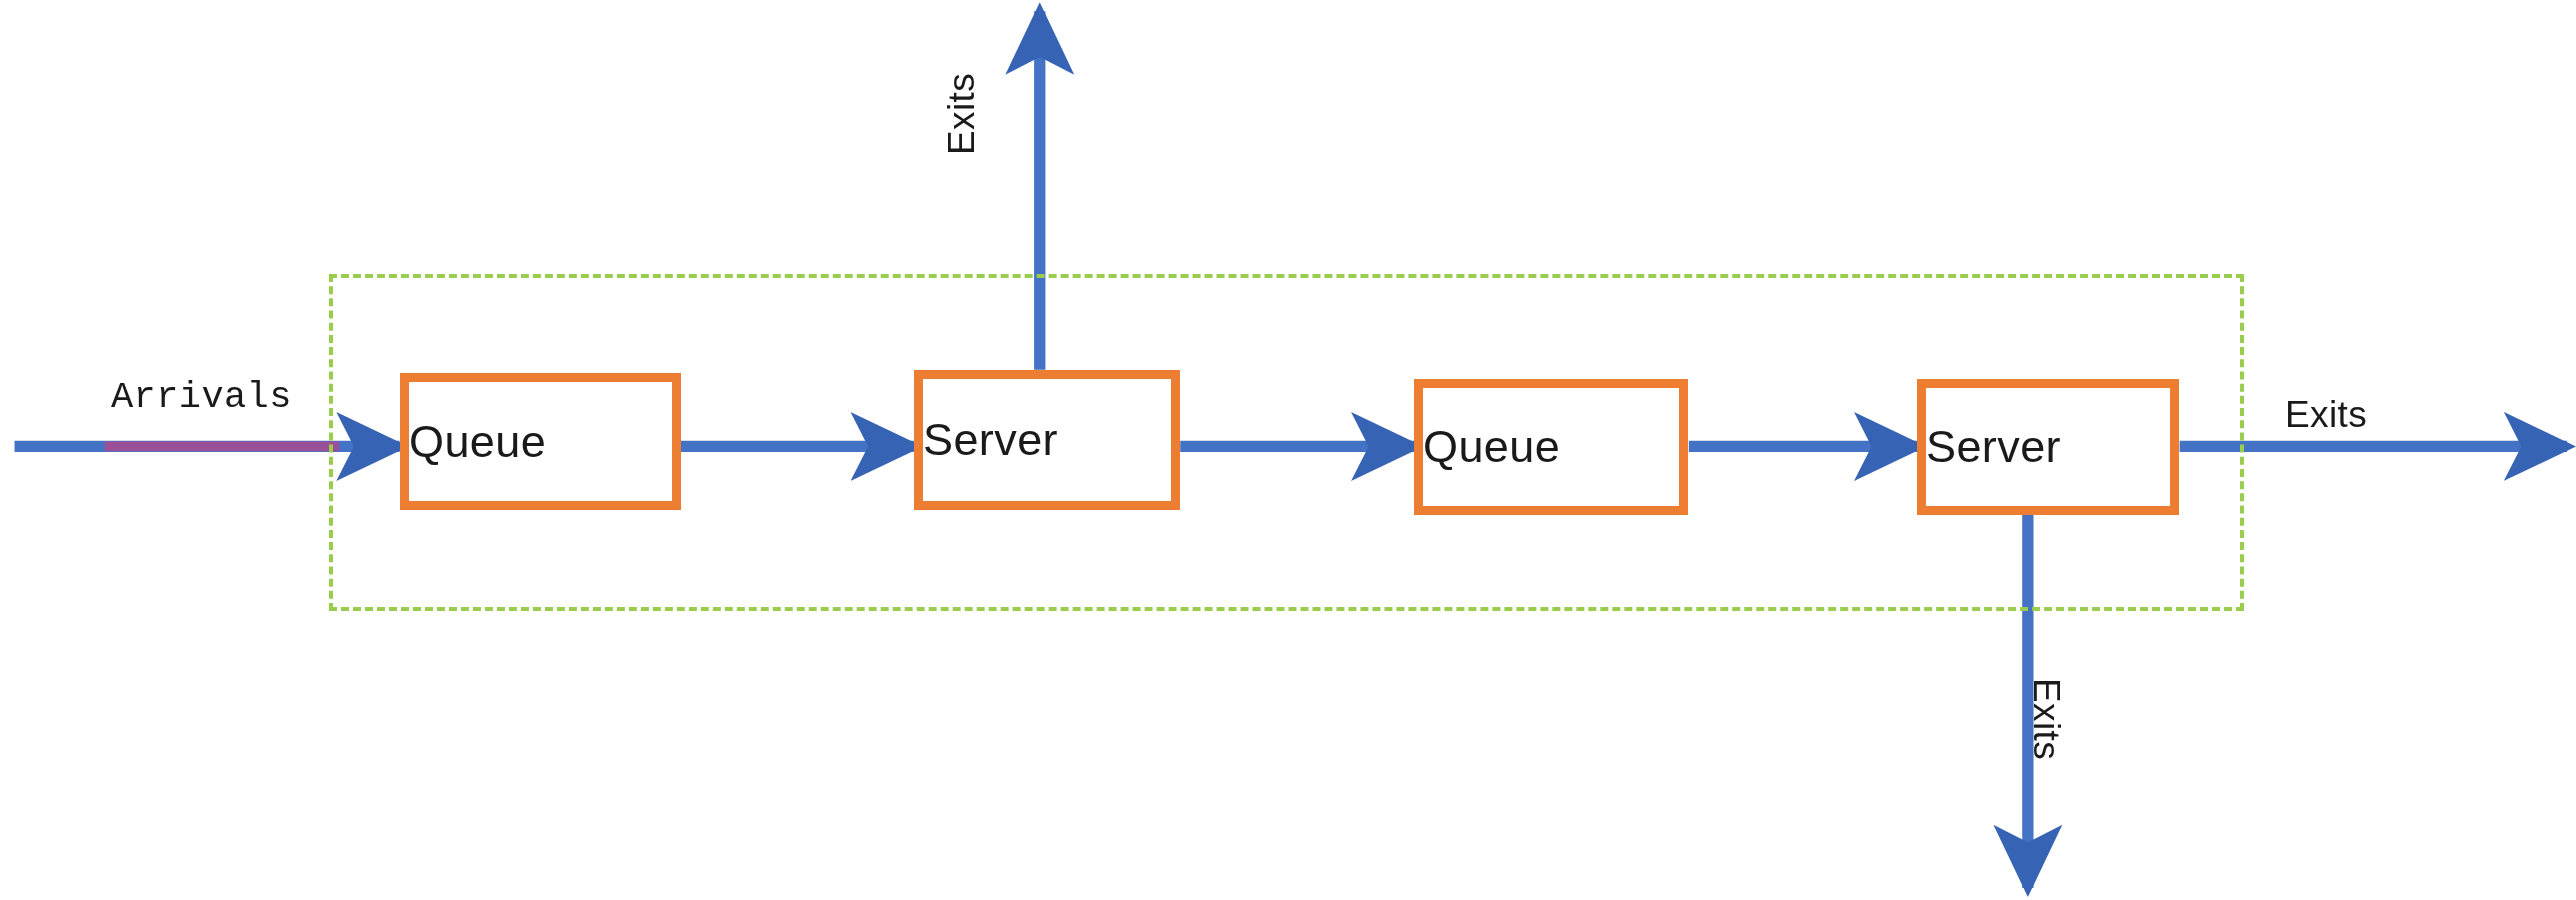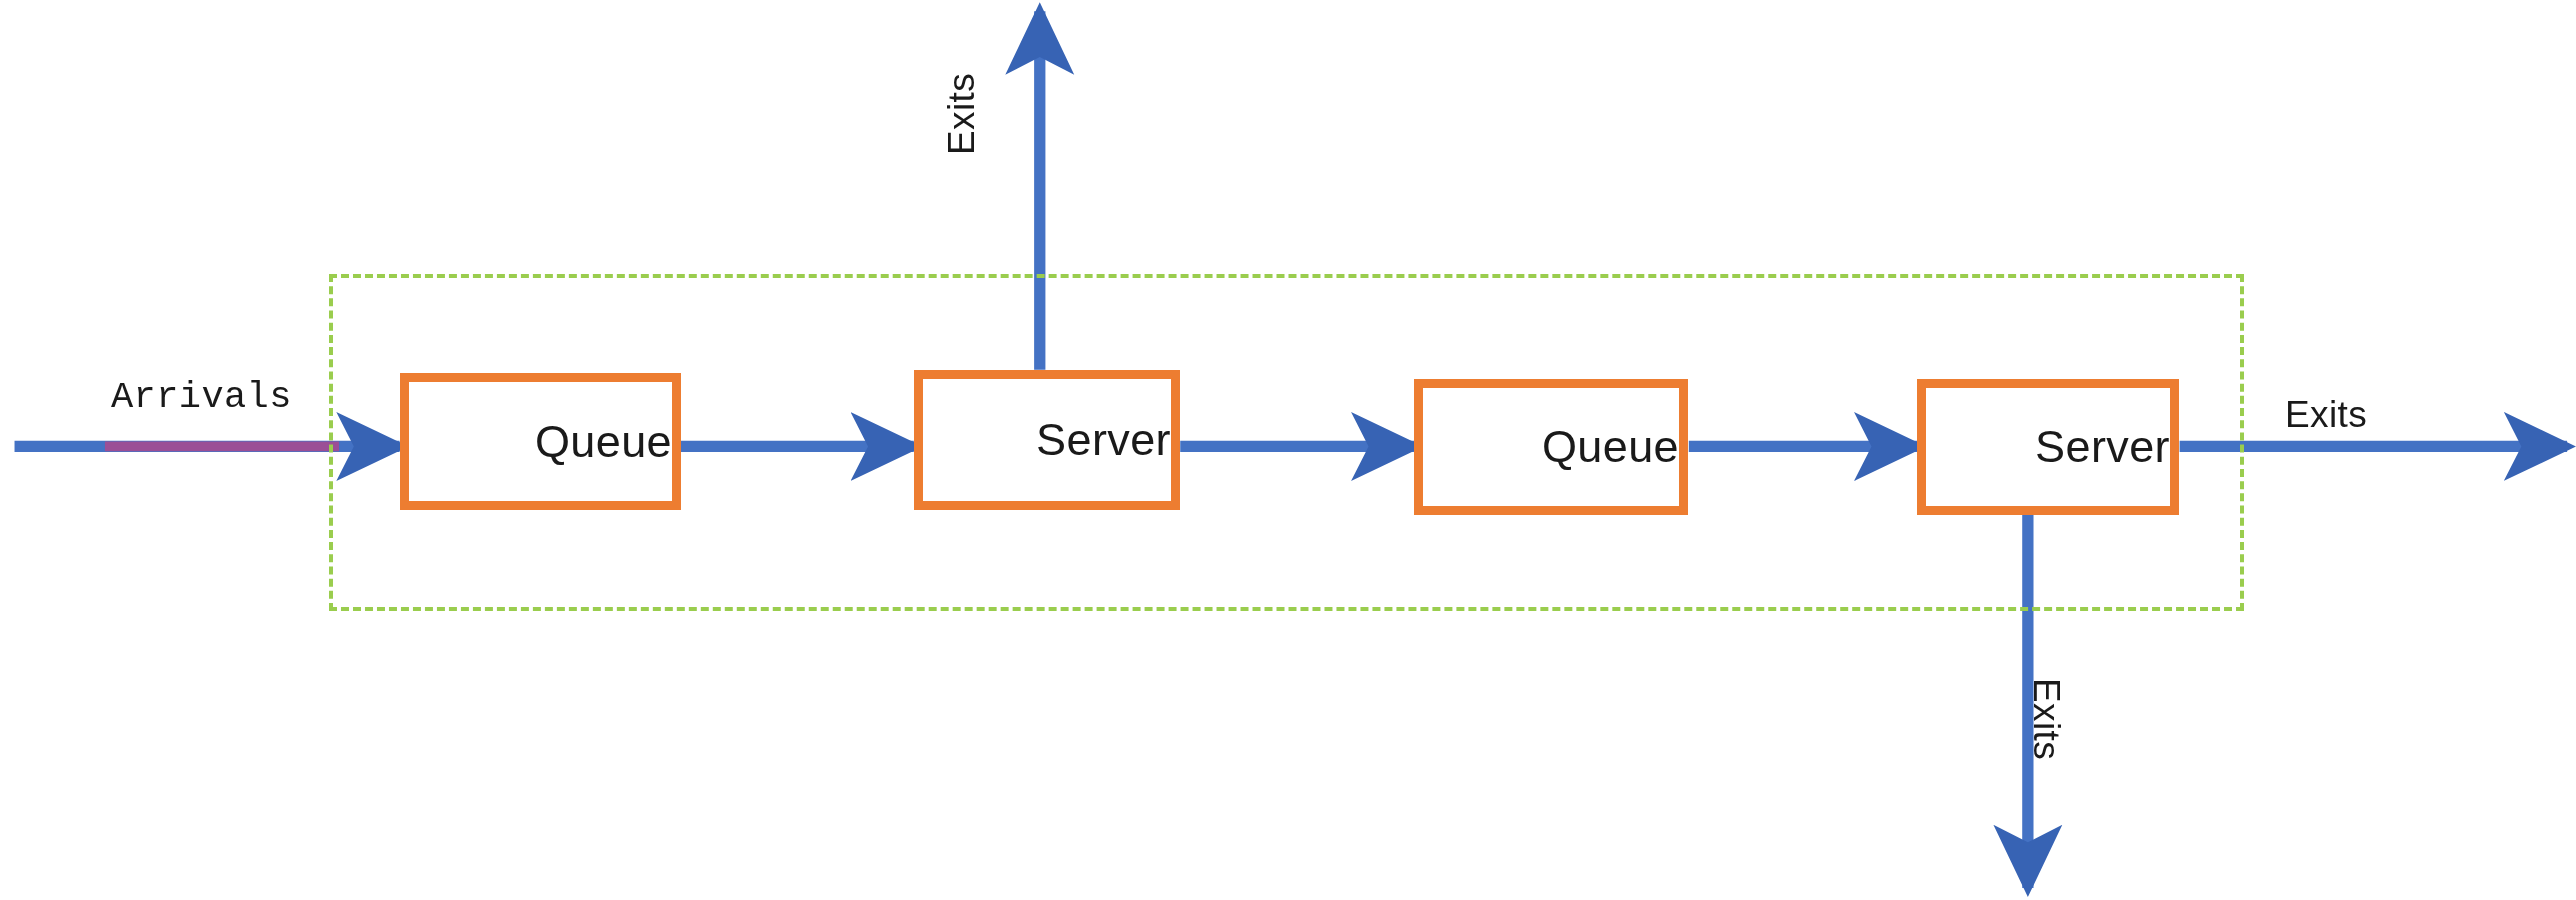--- a/index.html
+++ b/index.html
@@ -25,21 +25,21 @@
     width: 2576px;
     height: 901px;
   }
   .node-box {
     position: absolute;
     box-sizing: border-box;
     background: #ffffff;
     border-style: solid;
     display: flex;
     align-items: center;
-    justify-content: flex-end;
+    justify-content: flex-start;
     z-index: 3;
   }
   .node-label {
     font-family: "Liberation Sans", sans-serif;
     color: #1a1a1a;
     white-space: nowrap;
     letter-spacing: 0.4px;
   }
   .flow-label {
     position: absolute;

